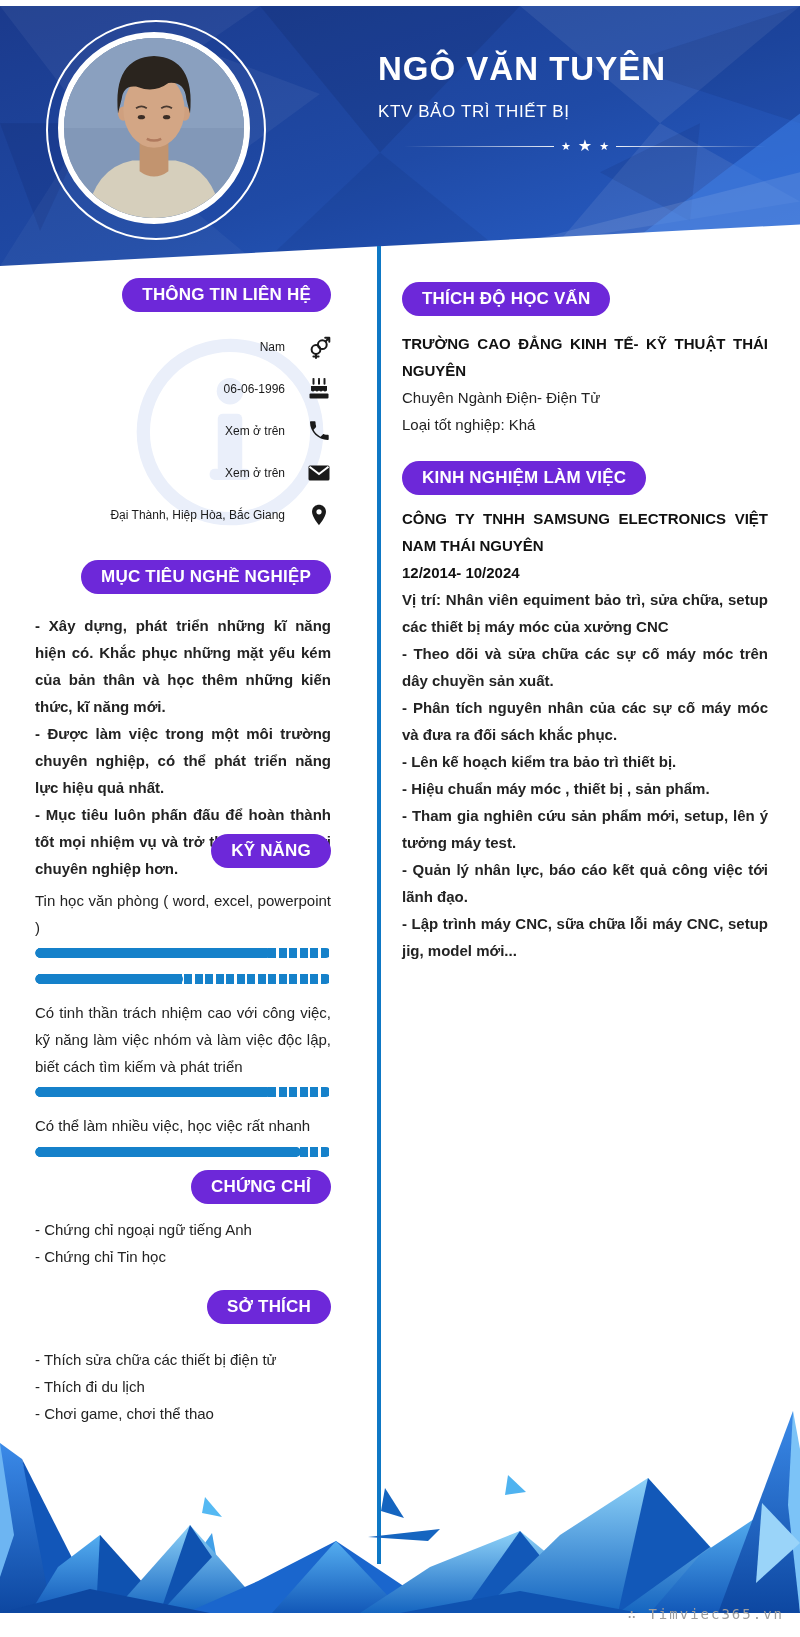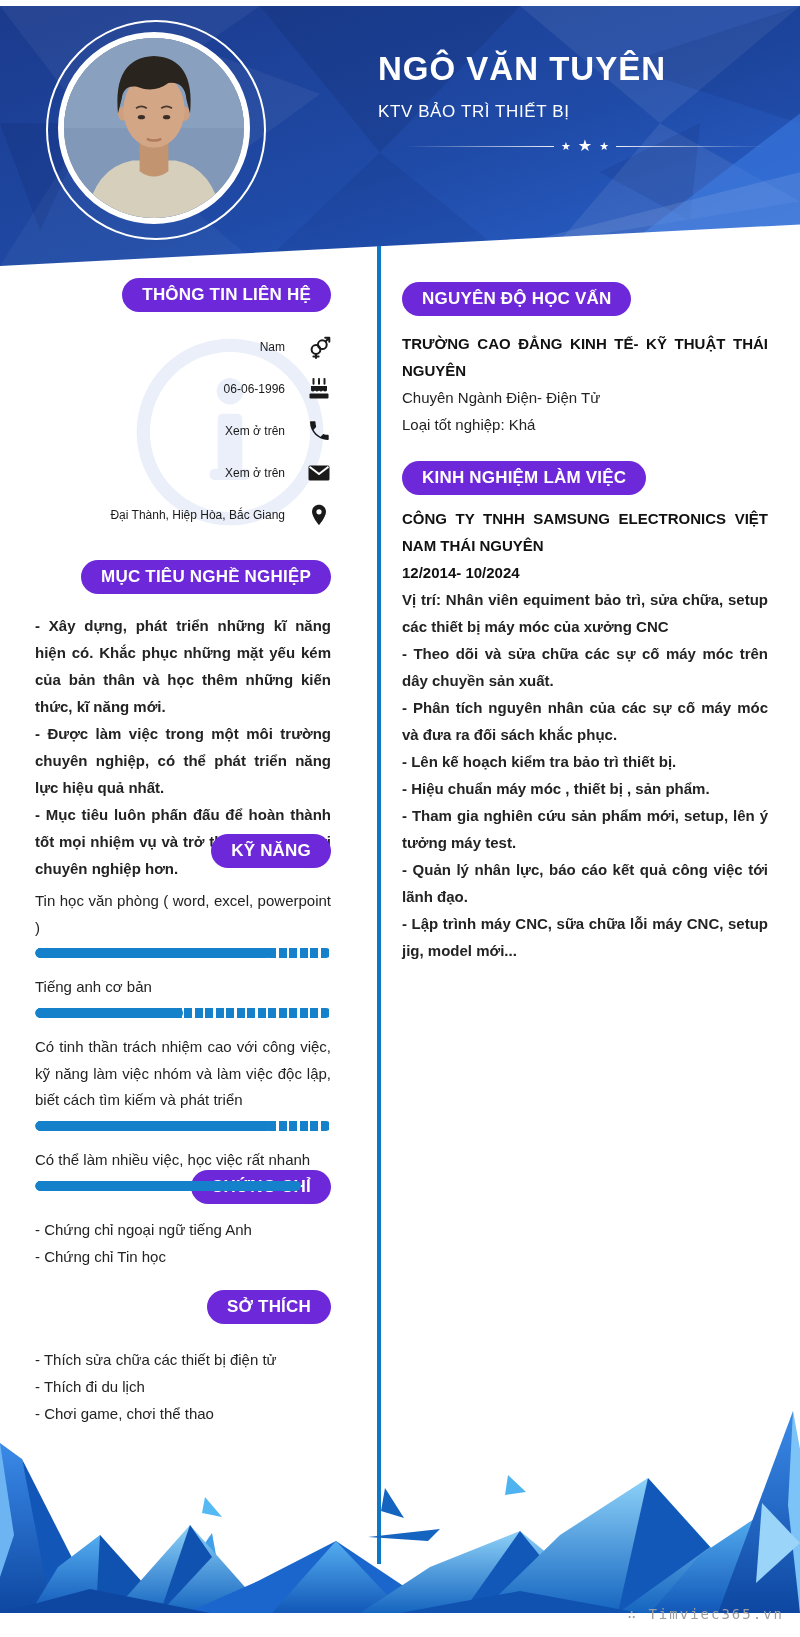--- a/index.html
+++ b/index.html
@@ -217,21 +217,20 @@
 
         <div>
           <div class="skill-label">Tin học văn phòng ( word, excel, powerpoint )</div>
           <div class="skill-bar">
             <div class="skill-track"></div>
             <div class="skill-fill" style="width: 80%;"></div>
           </div>
         </div>
 
         <div>
-          <div class="skill-label">Tiếng anh cơ bản</div>
           <div class="skill-bar">
             <div class="skill-track"></div>
             <div class="skill-fill" style="width: 50%;"></div>
           </div>
         </div>
 
         <div>
           <div class="skill-label">Có tinh thần trách nhiệm cao với công việc, kỹ năng làm việc nhóm và làm việc độc lập, biết cách tìm kiếm và phát triển</div>
           <div class="skill-bar">
             <div class="skill-track"></div>
@@ -262,21 +261,21 @@
     <div class="btn-row ralign"><span class="btn">SỞ THÍCH</span></div>
     <div class="line-list push">
 
     <div class="line-item">- Thích sửa chữa các thiết bị điện tử</div>
         <div class="line-item">- Thích đi du lịch</div>
         <div class="line-item">- Chơi game, chơi thể thao</div>
       </div>
   </div>
 
   <div class="sec right" style="top:282px">
-    <div class="btn-row"><span class="btn">NGUYÊN ĐỘ HỌC VẤN</span></div>
+    <div class="btn-row"><span class="btn">THÍCH ĐỘ HỌC VẤN</span></div>
     <div id="edu-body">
       <p class="fact-bold">TRƯỜNG CAO ĐẲNG KINH TẾ- KỸ THUẬT THÁI NGUYÊN</p>
       <p class="fact">Chuyên Ngành Điện- Điện Tử</p>
       <p class="fact">Loại tốt nghiệp: Khá</p>
     </div>
   </div>
 
   <div class="sec right" style="top:461px">
     <div class="btn-row"><span class="btn">KINH NGHIỆM LÀM VIỆC</span></div>
     <div id="exp-body">

